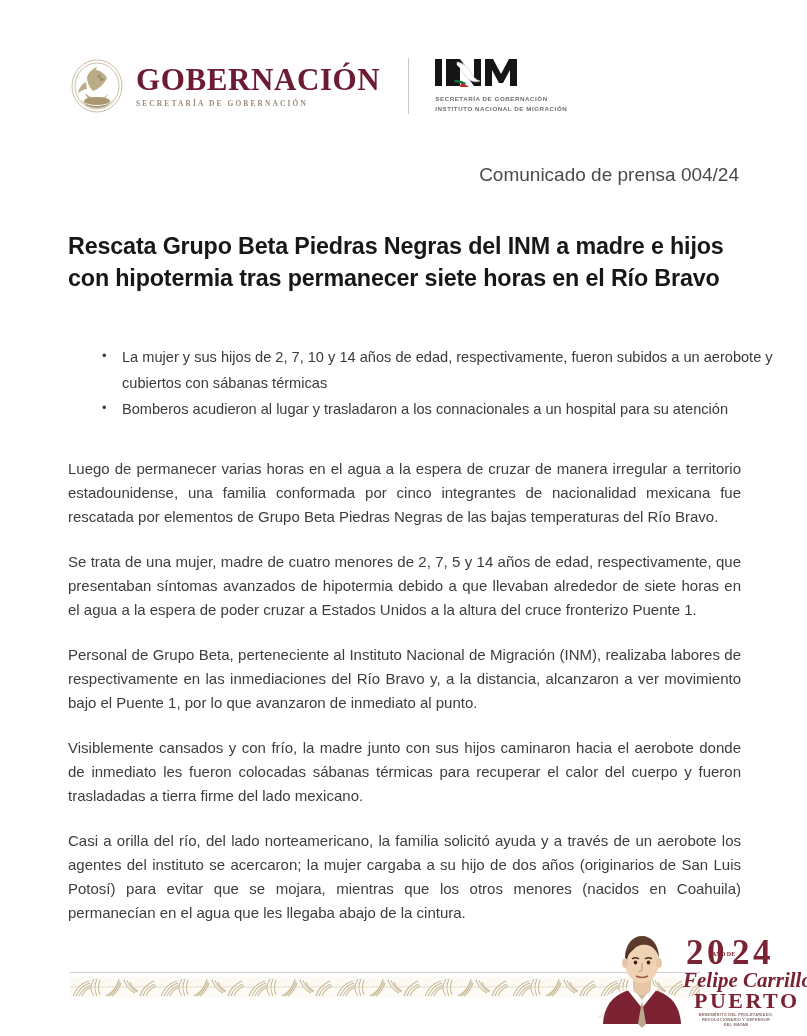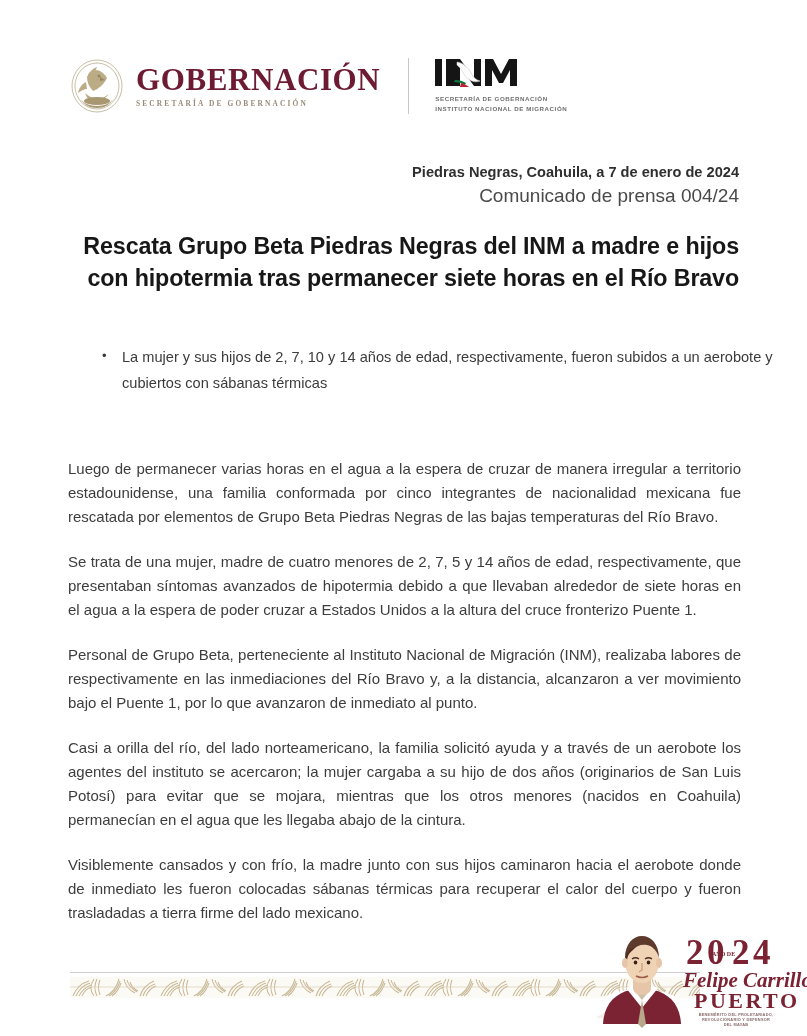--- a/index.html
+++ b/index.html
@@ -103,21 +103,21 @@
     font-weight: normal;
     color: #4a4a4a;
     line-height: 1.42;
   }
 
   
   .doc-title {
     position: absolute;
     left: 68px; top: 214px;
     width: 671px;
-    text-align: right;
+    text-align: left;
     font-size: 23.3px;
     font-weight: bold;
     color: #171717;
     line-height: 1.38;
     letter-spacing: -0.15px;
   }
 
   
   .bullets {
     position: absolute;
@@ -239,36 +239,36 @@
       <div class="inm-sub">
         <div>SECRETARÍA DE GOBERNACIÓN</div>
         <div>INSTITUTO NACIONAL DE MIGRACIÓN</div>
       </div>
     </div>
 
   </div>
 </div>
 
 <div class="dateline">
-  <div class="place">Piedras Negras, Coahuila, a 7 de enero de 2024</div>
   <div class="release">Comunicado de prensa 004/24</div>
 </div>
 
 <h1 class="doc-title">Rescata Grupo Beta Piedras Negras del INM a madre e hijos con hipotermia tras permanecer siete horas en el Río Bravo</h1>
 
 <ul class="bullets">
   <li>La mujer y sus hijos de 2, 7, 10 y 14 años de edad, respectivamente, fueron subidos a un aerobote y cubiertos con sábanas térmicas</li>
+  <li>Bomberos acudieron al lugar y trasladaron a los connacionales a un hospital para su atención</li>
 </ul>
 
 <div class="body-copy">
   <p>Luego de permanecer varias horas en el agua a la espera de cruzar de manera irregular a territorio estadounidense, una familia conformada por cinco integrantes de nacionalidad mexicana fue rescatada por elementos de Grupo Beta Piedras Negras de las bajas temperaturas del Río Bravo.</p>
   <p>Se trata de una mujer, madre de cuatro menores de 2, 7, 5 y 14 años de edad, respectivamente, que presentaban síntomas avanzados de hipotermia debido a que llevaban alrededor de siete horas en el agua a la espera de poder cruzar a Estados Unidos a la altura del cruce fronterizo Puente 1.</p>
   <p>Personal de Grupo Beta, perteneciente al Instituto Nacional de Migración (INM), realizaba labores de respectivamente en las inmediaciones del Río Bravo y, a la distancia, alcanzaron a ver movimiento bajo el Puente 1, por lo que avanzaron de inmediato al punto.</p>
+  <p>Visiblemente cansados y con frío, la madre junto con sus hijos caminaron hacia el aerobote donde de inmediato les fueron colocadas sábanas térmicas para recuperar el calor del cuerpo y fueron trasladadas a tierra firme del lado mexicano.</p>
   <p>Casi a orilla del río, del lado norteamericano, la familia solicitó ayuda y a través de un aerobote los agentes del instituto se acercaron; la mujer cargaba a su hijo de dos años (originarios de San Luis Potosí) para evitar que se mojara, mientras que los otros menores (nacidos en Coahuila) permanecían en el agua que les llegaba abajo de la cintura.</p>
-  <p>Visiblemente cansados y con frío, la madre junto con sus hijos caminaron hacia el aerobote donde de inmediato les fueron colocadas sábanas térmicas para recuperar el calor del cuerpo y fueron trasladadas a tierra firme del lado mexicano.</p>
 </div>
 
 <div class="footer">
 
   <div class="footer-rule"></div>
 
   <div class="footer-band">
     <svg width="630" height="21" viewBox="0 0 630 21">
       <rect width="630" height="21" fill="#fcfaf4"></rect>
       <g stroke="#c6b694" stroke-width="1.05" fill="none" opacity="0.95">

